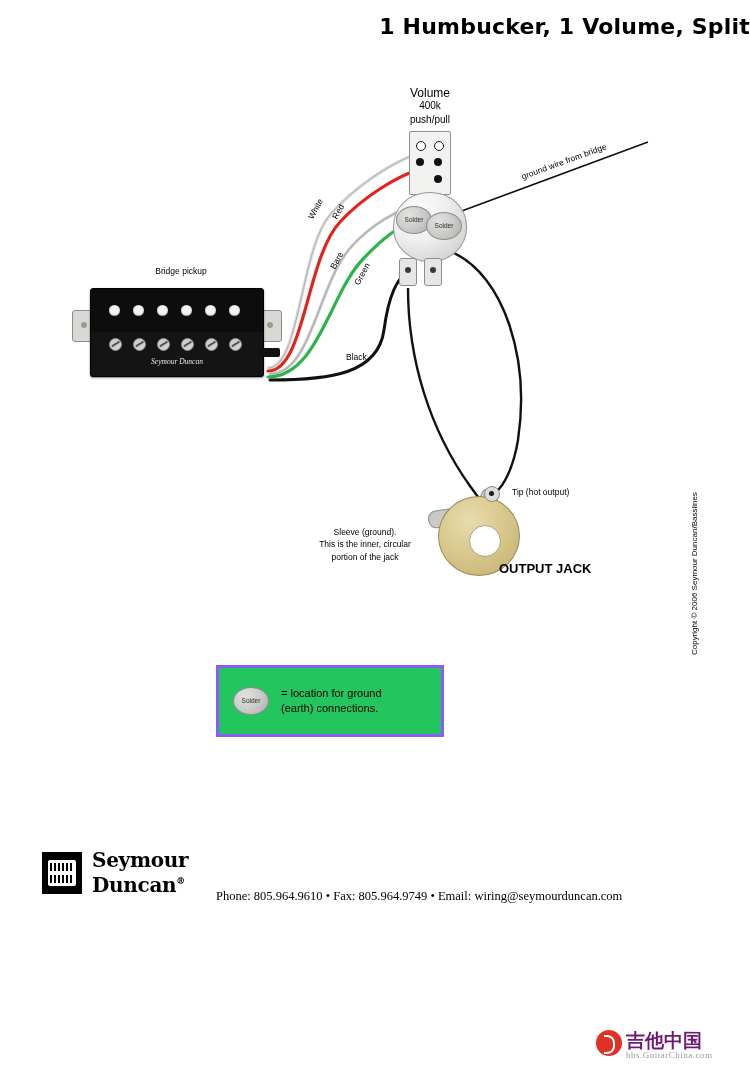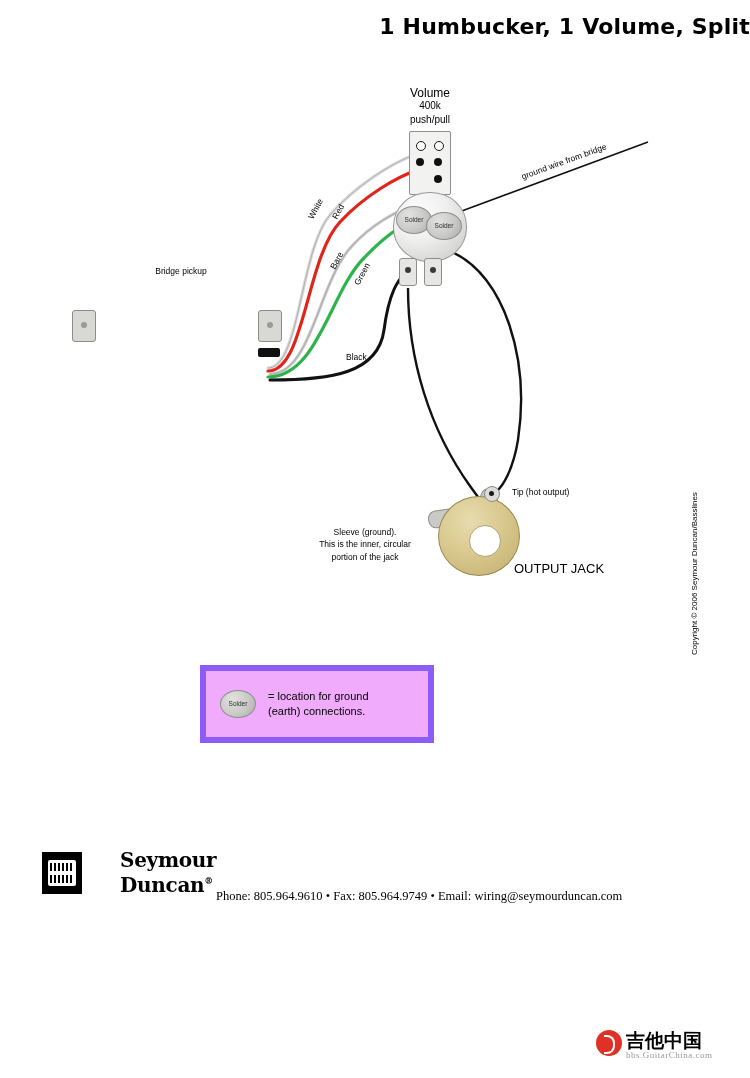--- a/index.html
+++ b/index.html
@@ -33,21 +33,21 @@
   }
   
   .lbl {
     position: absolute;
     font-size: 8.5px;
     line-height: 1.25;
     color: #000;
     white-space: pre;
   }
   .lbl.c { text-align: center; }
-  .lbl.bold { font-weight: normal; margin-left: 15px; }
+  .lbl.bold { font-weight: bold; }
   
   svg.wires {
     position: absolute;
     left: 0;
     top: 0;
     width: 750px;
     height: 1078px;
     pointer-events: none;
   }
   
@@ -273,26 +273,26 @@
     left: 4px;
     top: 4px;
     width: 5px;
     height: 5px;
     border-radius: 50%;
     background: #1a1a1a;
   }
   
   .legend {
     position: absolute;
-    left: 200px;
+    left: 216px;
     top: 665px;
     width: 222px;
     height: 66px;
-    border: 6px solid #8b5cf6;
-    background: #f0abfc;
+    border: 3px solid #8b5cf6;
+    background: #22c55e;
   }
   .legend .solder-blob {
     left: 14px;
     top: 19px;
   }
   .legend-text {
     position: absolute;
     left: 62px;
     top: 18px;
     font-size: 11px;
@@ -348,21 +348,20 @@
   }
   .brand-name {
     position: absolute;
     left: 92px;
     top: 850px;
     font-family: "DejaVu Serif", serif;
     font-weight: bold;
     font-size: 20px;
     line-height: 21px;
     letter-spacing: -0.3px;
-    margin-left: 28px;
   }
   .brand-reg {
     font-size: 9px;
     vertical-align: super;
   }
   .addr {
     position: absolute;
     left: 216px;
     top: 886px;
     font-size: 12.5px;
@@ -396,21 +395,21 @@
     border: 2px solid #fff;
     border-radius: 0 8px 8px 0;
     border-left: none;
   }
   .wm-cn {
     position: absolute;
     left: 30px;
     top: 0;
     font-size: 19px;
     font-weight: bold;
-    color: #000000;
+    color: #701a75;
     font-family: "DejaVu Sans", sans-serif;
   }
   .wm-url {
     position: absolute;
     left: 30px;
     top: 22px;
     font-size: 9px;
     color: #9a9a9a;
     letter-spacing: 0.5px;
     font-family: Liberation Serif, serif;
@@ -453,20 +452,39 @@
     <path d="M452 252 C 505 276, 530 360, 518 440 C 513 470, 503 486, 496 492" stroke="#111" stroke-width="2.4" fill="none"></path>
 
     <path d="M492 514 C 478 520, 462 524, 452 526" stroke="#111" stroke-width="2.2" fill="none"></path>
 
     <path d="M414 155 L414 150" stroke="#d9d9d9" stroke-width="2" fill="none"></path>
   </svg>
 
   <div class="pickup-wrap">
     <div class="pu-ear" style="left:0px; top:28px;"></div>
     <div class="pu-ear" style="left:186px; top:28px;"></div>
+    <div class="pu-body">
+      <div class="pu-top">
+        <div class="pu-slug" style="left:18px; top:16px;"></div>
+        <div class="pu-slug" style="left:42px; top:16px;"></div>
+        <div class="pu-slug" style="left:66px; top:16px;"></div>
+        <div class="pu-slug" style="left:90px; top:16px;"></div>
+        <div class="pu-slug" style="left:114px; top:16px;"></div>
+        <div class="pu-slug" style="left:138px; top:16px;"></div>
+      </div>
+      <div class="pu-bot">
+        <div class="pu-screw" style="left:18px; top:6px;"></div>
+        <div class="pu-screw" style="left:42px; top:6px;"></div>
+        <div class="pu-screw" style="left:66px; top:6px;"></div>
+        <div class="pu-screw" style="left:90px; top:6px;"></div>
+        <div class="pu-screw" style="left:114px; top:6px;"></div>
+        <div class="pu-screw" style="left:138px; top:6px;"></div>
+      </div>
+      <div class="pu-brand">Seymour Duncan</div>
+    </div>
     <div class="pu-cable"></div>
   </div>
   <div class="lbl c" style="left:126px; top:266px; width:110px;">Bridge pickup</div>
 
   <div class="lbl c" style="left:380px; top:86px; width:100px; font-size:12px;">Volume</div>
   <div class="lbl c" style="left:380px; top:100px; width:100px; font-size:10px;">400k</div>
   <div class="lbl c" style="left:380px; top:114px; width:100px; font-size:10px;">push/pull</div>
 
   <div class="pot-box">
     <div class="pot-lug-hole" style="left:6px; top:9px;"></div>

